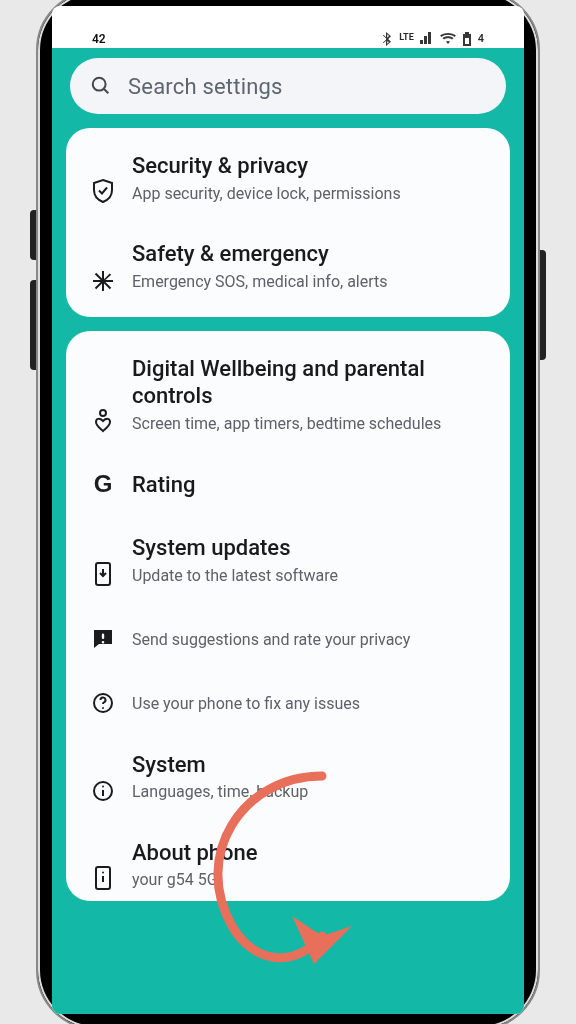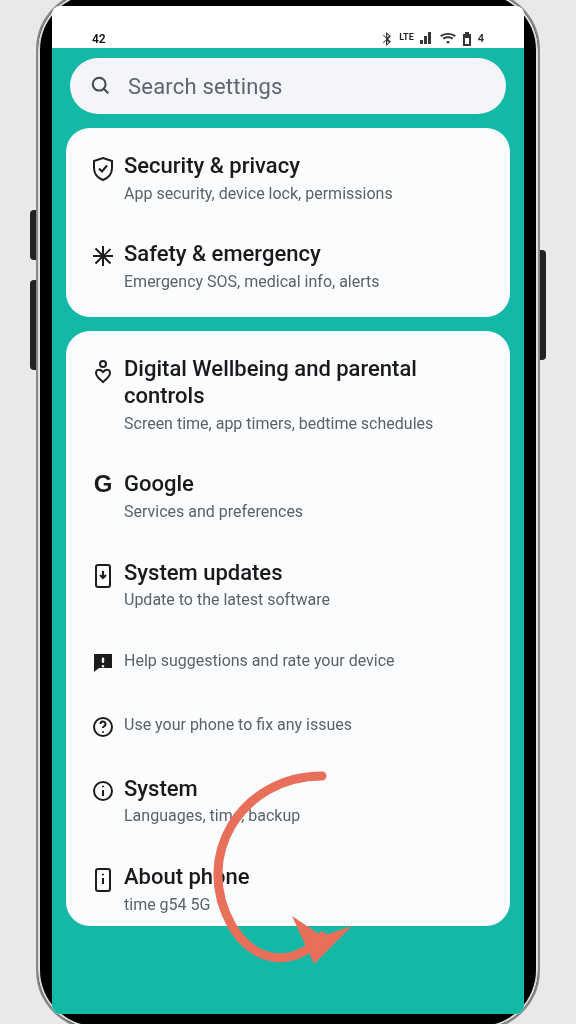--- a/index.html
+++ b/index.html
@@ -82,23 +82,23 @@
   .card {
     background: #fbfcfe;
     border-radius: 24px;
     padding: 6px 0;
     margin-bottom: 14px;
   }
   .card.last { margin-bottom: 0; }
 
   .item {
     display: flex;
-    align-items: flex-start;
+    align-items: flex-end;
     padding: 18px 22px;
-    gap: 6px;
+    gap: 14px;
   }
   .item .iconwrap {
     width: 30px;
     min-width: 30px;
     display: flex;
     align-items: flex-start;
     justify-content: center;
     padding-top: 4px;
     color: #1a1c1e;
   }
@@ -218,22 +218,21 @@
             <div class="title">Digital Wellbeing and parental controls</div>
             <div class="sub">Screen time, app timers, bedtime schedules</div>
           </div>
         </div>
 
         <div class="item">
           <span class="iconwrap" style="padding-top:0">
             <span style="font-size:24px;font-weight:700;font-family:Arial,Helvetica,sans-serif;">G</span>
           </span>
           <div class="labels">
-            <div class="title">Google</div>
-            <div class="sub">Services and preferences</div>
+            <div class="title">Rating</div>
           </div>
         </div>
 
         <div class="item">
           <span class="iconwrap">
             <svg width="18" height="26" viewBox="0 0 18 26" fill="none" stroke="#1a1c1e" stroke-width="2">
                 <rect x="2" y="2" width="14" height="22" rx="2"></rect>
                 <path d="M9 8 V15 M6 12 L9 15 L12 12"></path>
               </svg>
           </span>
@@ -243,21 +242,21 @@
           </div>
         </div>
 
         <div class="item">
           <span class="iconwrap">
             <svg width="24" height="24" viewBox="0 0 24 24" fill="#1a1c1e">
                 <path d="M3 3h18v14H8l-5 4V3zm9 3.5a1.2 1.2 0 0 0-1.2 1.2v3a1.2 1.2 0 1 0 2.4 0v-3A1.2 1.2 0 0 0 12 6.5zm0 7.5a1.3 1.3 0 1 0 0 2.6 1.3 1.3 0 0 0 0-2.6z"></path>
               </svg>
           </span>
           <div class="labels">
-            <div class="sub">Help suggestions and rate your device</div>
+            <div class="sub">Send suggestions and rate your privacy</div>
           </div>
         </div>
 
         <div class="item">
           <span class="iconwrap">
             <svg width="24" height="24" viewBox="0 0 24 24" fill="none" stroke="#1a1c1e" stroke-width="2">
                 <circle cx="12" cy="12" r="9"></circle>
                 <path d="M9.5 9a2.5 2.5 0 1 1 3.5 2.3c-.9.4-1 1-1 1.7"></path>
                 <circle cx="12" cy="17" r="1" fill="#1a1c1e" stroke="none"></circle>
               </svg>
@@ -284,21 +283,21 @@
         <div class="item" style="padding-bottom:4px;">
           <span class="iconwrap">
             <svg width="18" height="26" viewBox="0 0 18 26" fill="none" stroke="#1a1c1e" stroke-width="2">
                 <rect x="2" y="2" width="14" height="22" rx="2"></rect>
                 <line x1="9" y1="11" x2="9" y2="17"></line>
                 <circle cx="9" cy="7.5" r="1" fill="#1a1c1e" stroke="none"></circle>
               </svg>
           </span>
           <div class="labels">
             <div class="title">About phone</div>
-            <div class="sub">time g54 5G</div>
+            <div class="sub">your g54 5G</div>
           </div>
         </div>
 
       </div>
     </div>
 
     <svg class="anno" viewBox="0 0 220 220">
       <path d="M120 10 C 40 10, -10 90, 30 160 C 50 195, 90 205, 120 170" fill="none" stroke="#e86f5a" stroke-width="9" stroke-linecap="round"></path>
       <path d="M120 170 L90 150 L112 198 L150 160 Z" fill="#e86f5a"></path>
     </svg>

